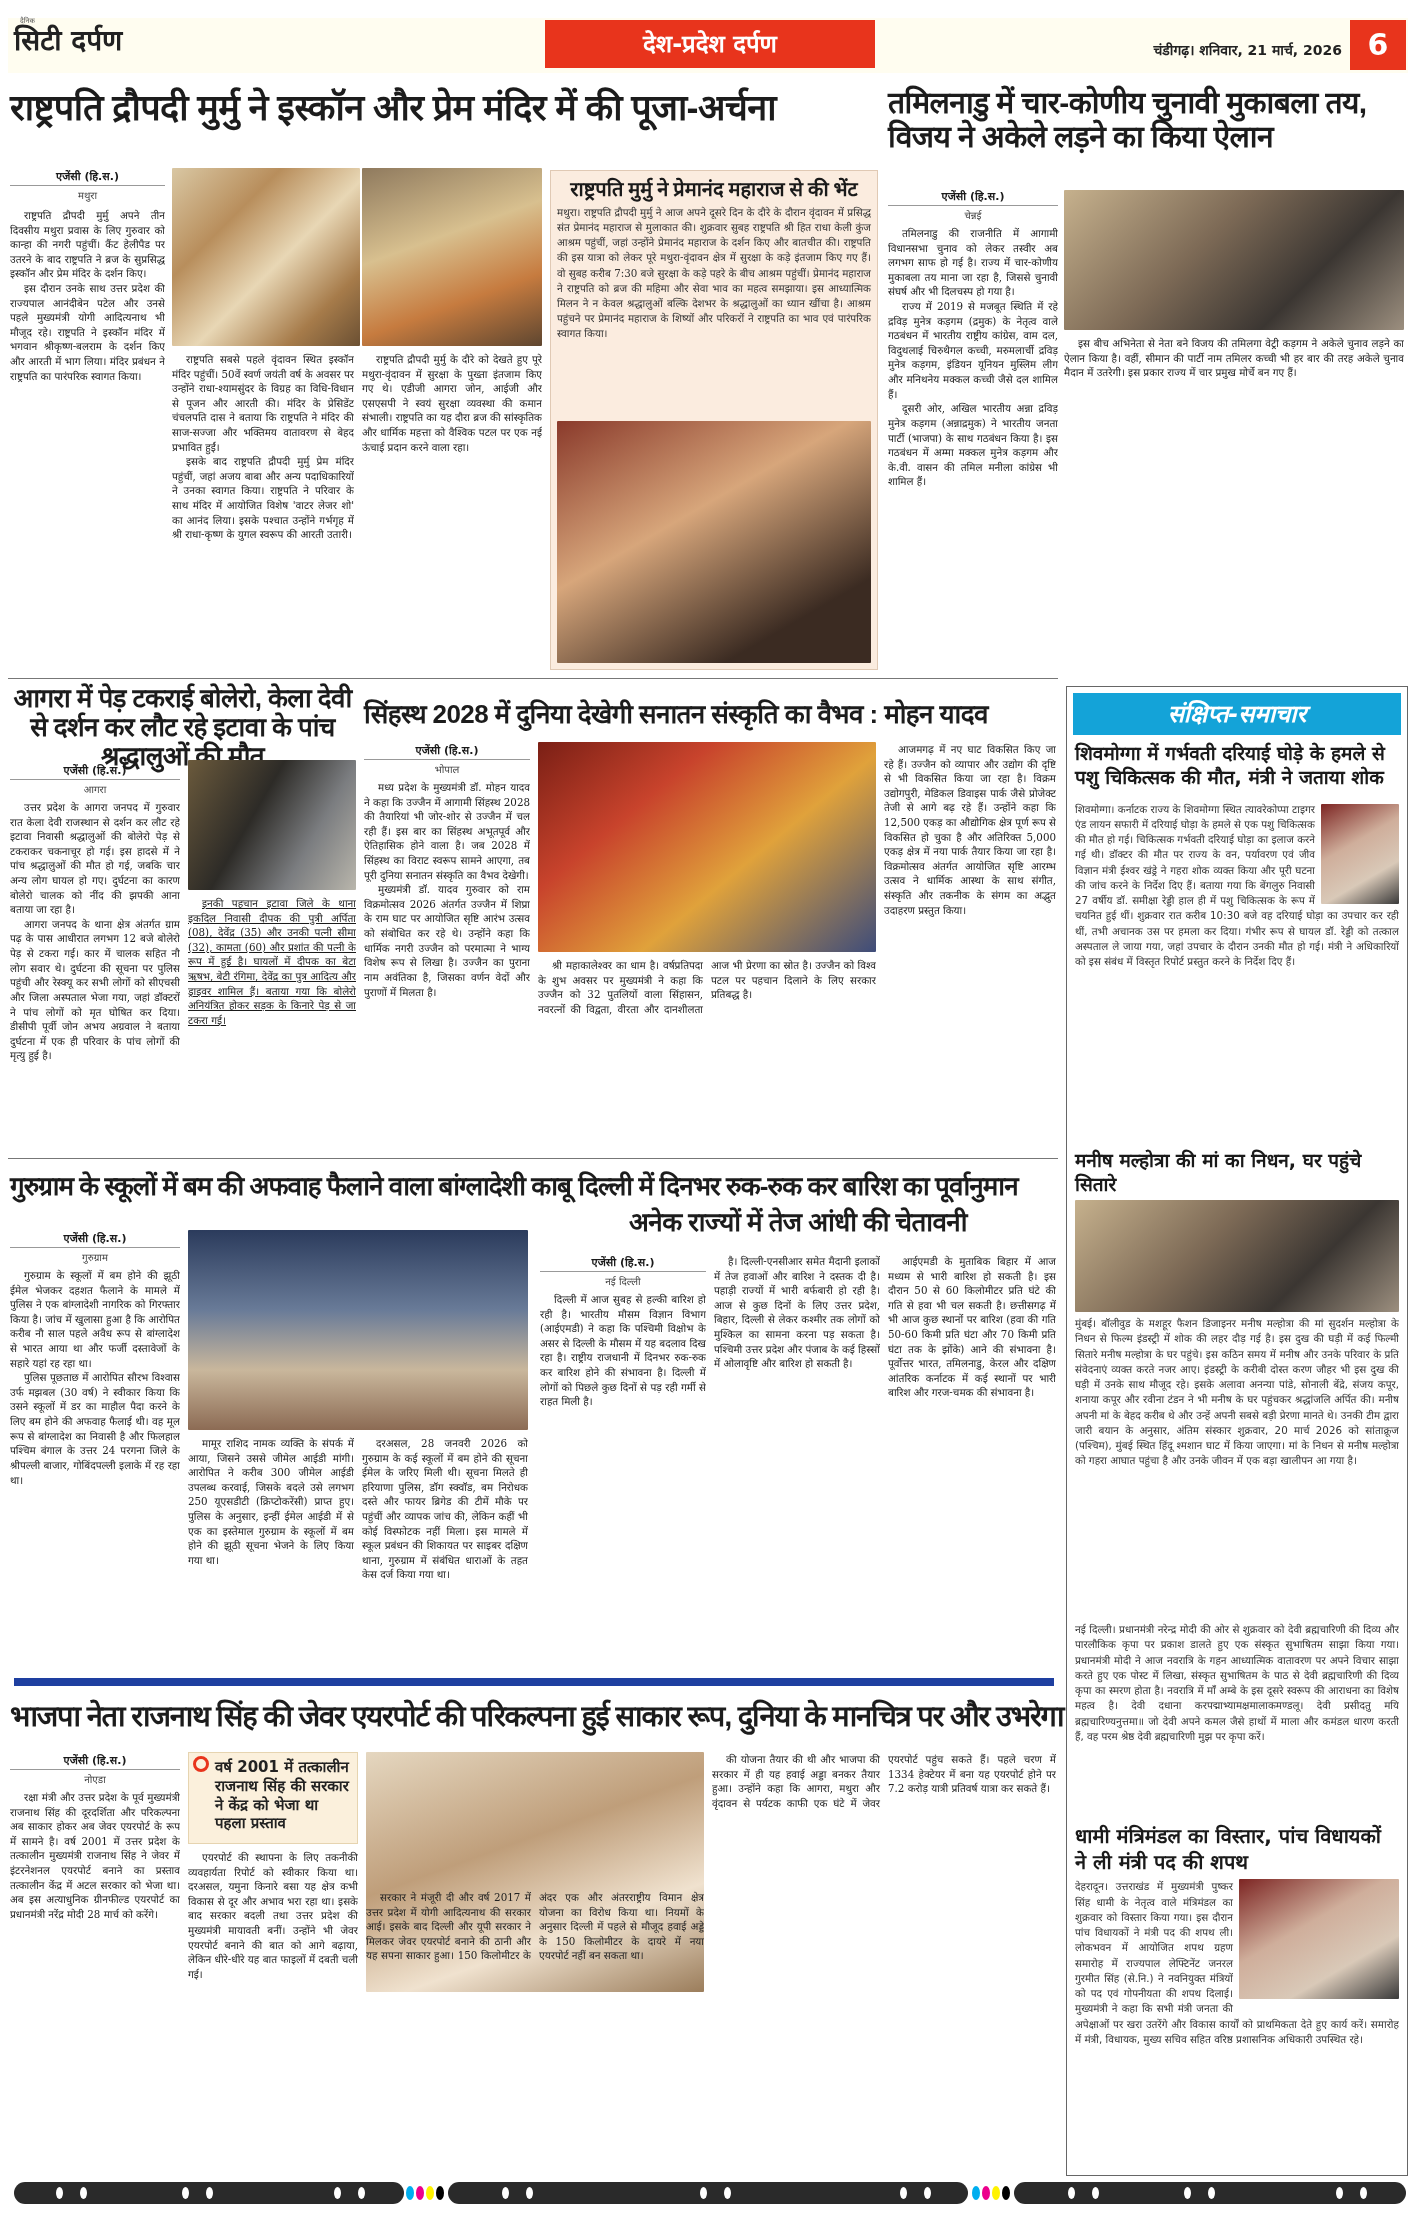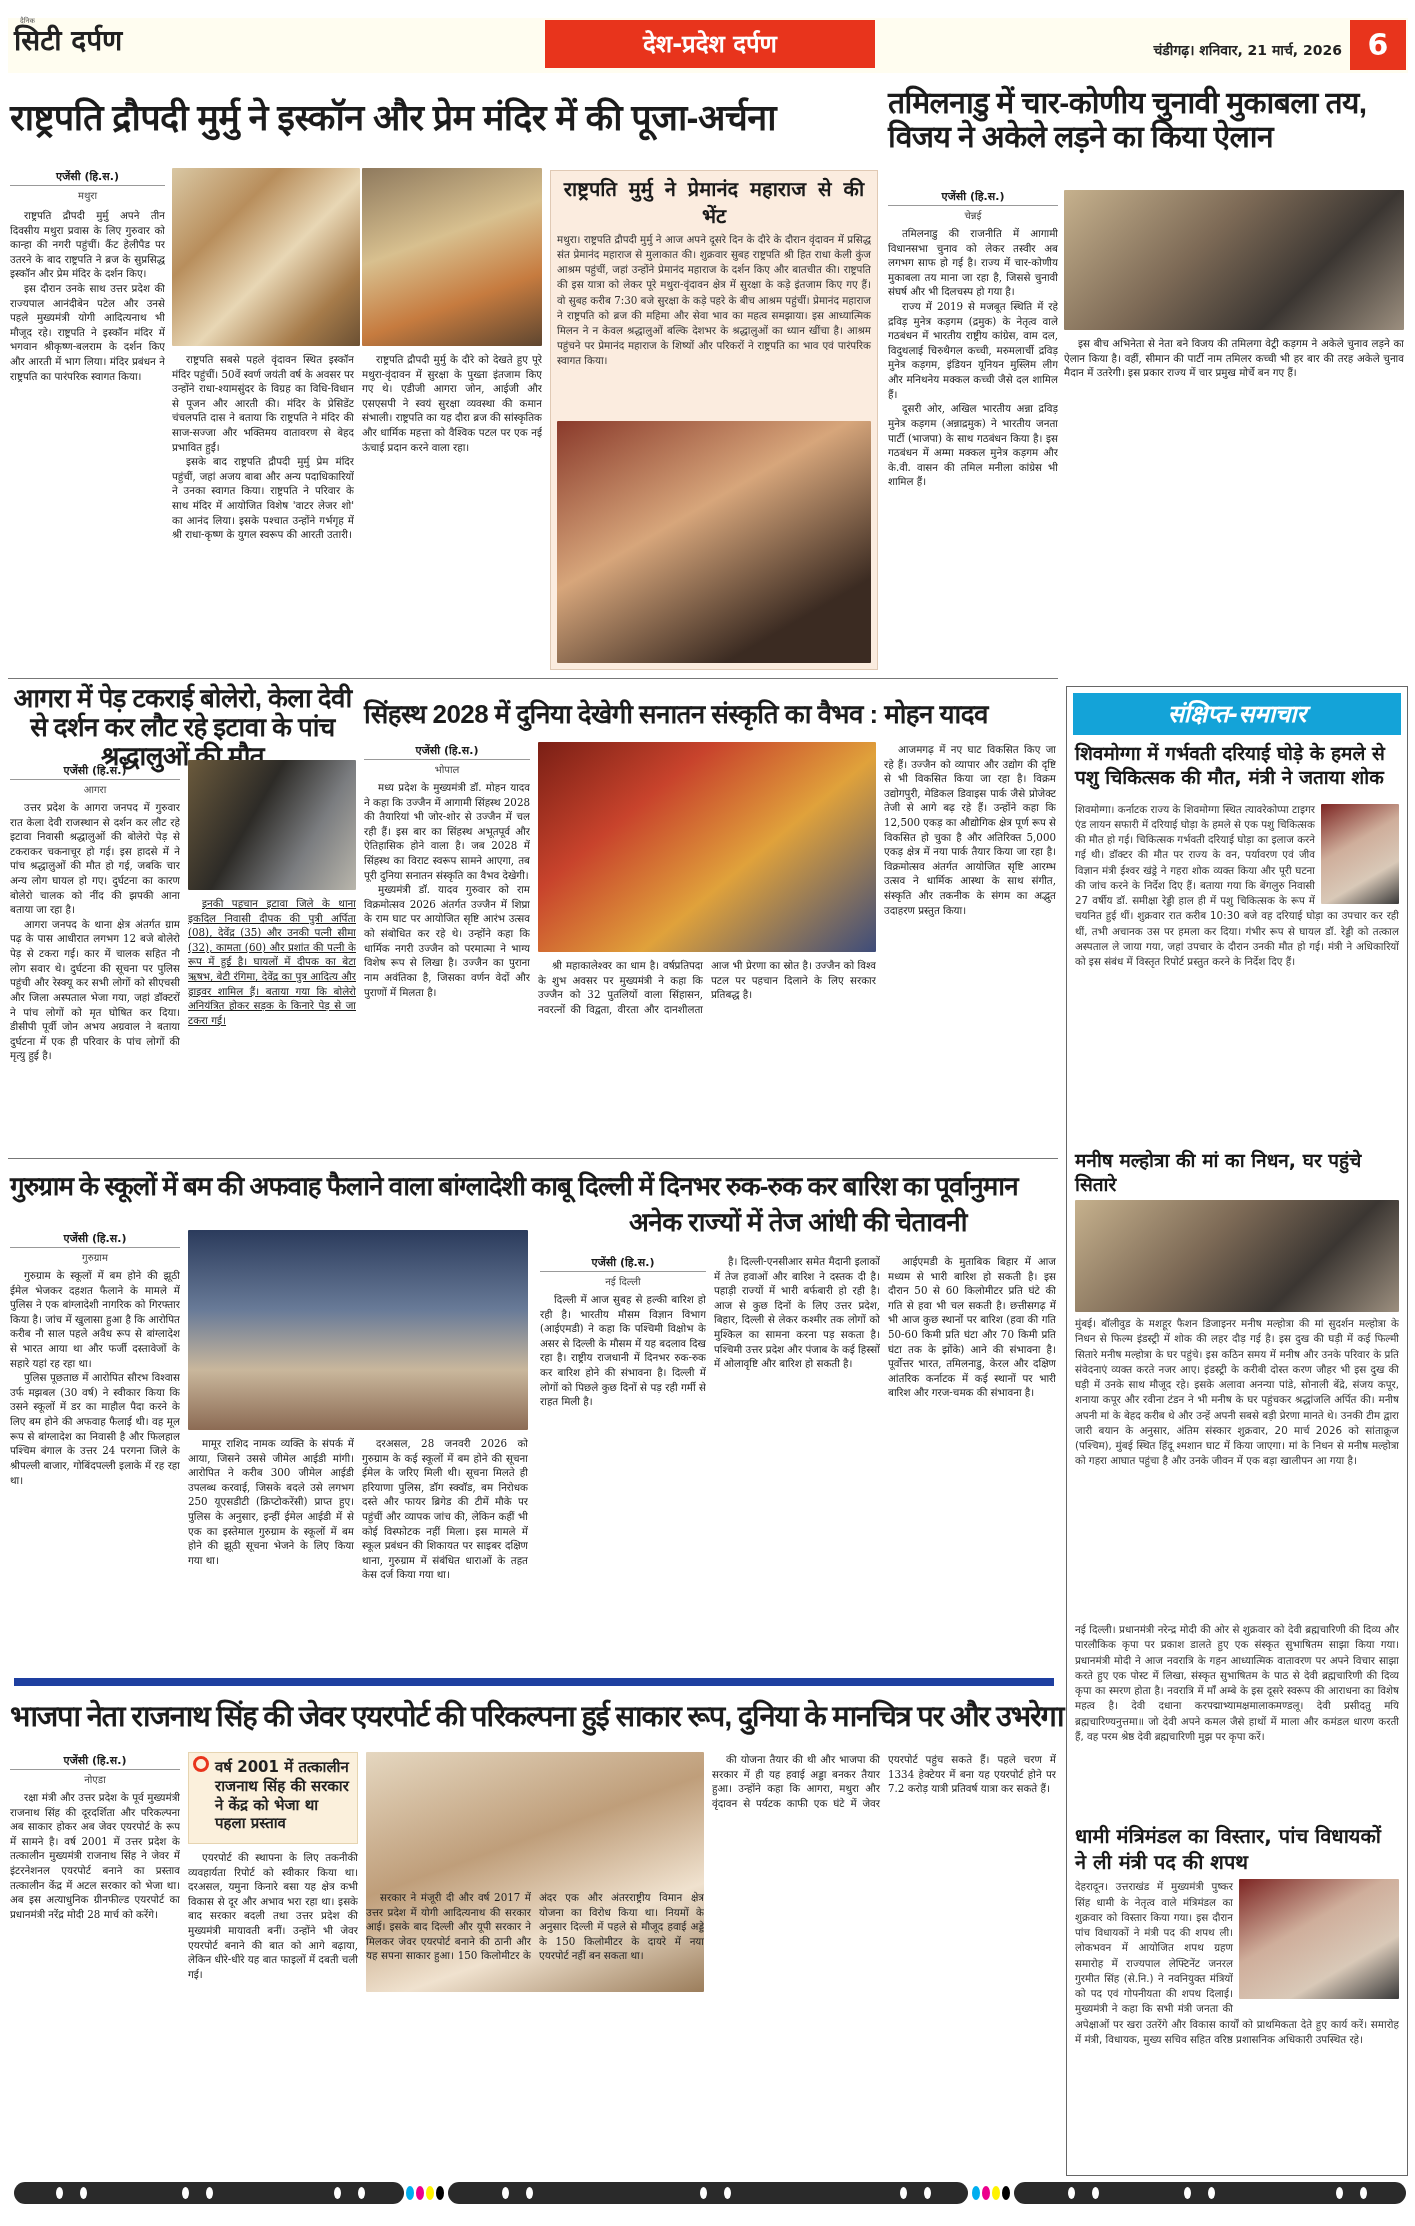--- a/index.html
+++ b/index.html
@@ -45,34 +45,34 @@
   .brief-text { font-family: "DejaVu Sans", sans-serif; font-size: 10.3px; line-height: 1.48; text-align: justify; color: #333; }
 
   .bar-navy { background: #1e3fa0; }
   .rule { background: #777; }
 
   .footer-bar { position: absolute; height: 22px; border-radius: 11px; background: #2a2a2a; }
   .dot { position: absolute; width: 7px; height: 12px; border-radius: 50%; background: #fff; top: 5px; }
   .cmyk { position: absolute; width: 8px; height: 14px; border-radius: 50%; }
 
   .lede-box { background: #fbecdf; border: 1px solid #e0c9b4; }
-  .lede-hl { font-family: Liberation Mono, monospace; font-weight: bold; font-size: 20px; text-align: center; color: #1a1a1a; }
+  .lede-hl { font-family: Liberation Serif, serif; font-weight: bold; font-size: 20px; text-align: center; color: #1a1a1a; }
   .lede-text { font-family: "DejaVu Serif", serif; font-size: 10.3px; line-height: 1.47; text-align: justify; color: #333; }
 </style>
 </head>
 <body>
 
 <div class="abs masthead"></div>
 <div class="abs logo-small">दैनिक</div>
 <div class="abs logo">सिटी दर्पण</div>
 <div class="abs section-tag" style="background: rgb(232, 52, 28);">देश-प्रदेश दर्पण</div>
 <div class="abs dateline">चंडीगढ़। शनिवार, 21 मार्च, 2026</div>
 <div class="abs pagenum" style="background: rgb(232, 52, 28);">6</div>
 
-<div class="abs hl hl-xl" style="left:10px;top:98px;width:870px;white-space:nowrap;">राष्ट्रपति द्रौपदी मुर्मु ने इस्कॉन और प्रेम मंदिर में की पूजा-अर्चना</div>
+<div class="abs hl hl-xl" style="left:10px;top:88px;width:870px;white-space:nowrap;">राष्ट्रपति द्रौपदी मुर्मु ने इस्कॉन और प्रेम मंदिर में की पूजा-अर्चना</div>
 <div class="col" style="left:10px;top:168px;width:155px;height:500px;">
   <div class="byline">एजेंसी (हि.स.)</div>
   <div class="place">मथुरा</div>
   <p class="body-text" style="margin-top:6px;">राष्ट्रपति द्रौपदी मुर्मु अपने तीन दिवसीय मथुरा प्रवास के लिए गुरुवार को कान्हा की नगरी पहुंचीं। कैंट हेलीपैड पर उतरने के बाद राष्ट्रपति ने ब्रज के सुप्रसिद्ध इस्कॉन और प्रेम मंदिर के दर्शन किए।</p>
   <p class="body-text">इस दौरान उनके साथ उत्तर प्रदेश की राज्यपाल आनंदीबेन पटेल और उनसे पहले मुख्यमंत्री योगी आदित्यनाथ भी मौजूद रहे। राष्ट्रपति ने इस्कॉन मंदिर में भगवान श्रीकृष्ण-बलराम के दर्शन किए और आरती में भाग लिया। मंदिर प्रबंधन ने राष्ट्रपति का पारंपरिक स्वागत किया।</p>
 </div>
 <div class="photo ph1" style="left:172px;top:168px;width:188px;height:178px;"></div>
 <div class="photo ph2" style="left:362px;top:168px;width:180px;height:178px;"></div>
 <div class="col" style="left:172px;top:352px;width:182px;height:320px;">
   <p class="body-text">राष्ट्रपति सबसे पहले वृंदावन स्थित इस्कॉन मंदिर पहुंचीं। 50वें स्वर्ण जयंती वर्ष के अवसर पर उन्होंने राधा-श्यामसुंदर के विग्रह का विधि-विधान से पूजन और आरती की। मंदिर के प्रेसिडेंट चंचलपति दास ने बताया कि राष्ट्रपति ने मंदिर की साज-सज्जा और भक्तिमय वातावरण से बेहद प्रभावित हुईं।</p>

